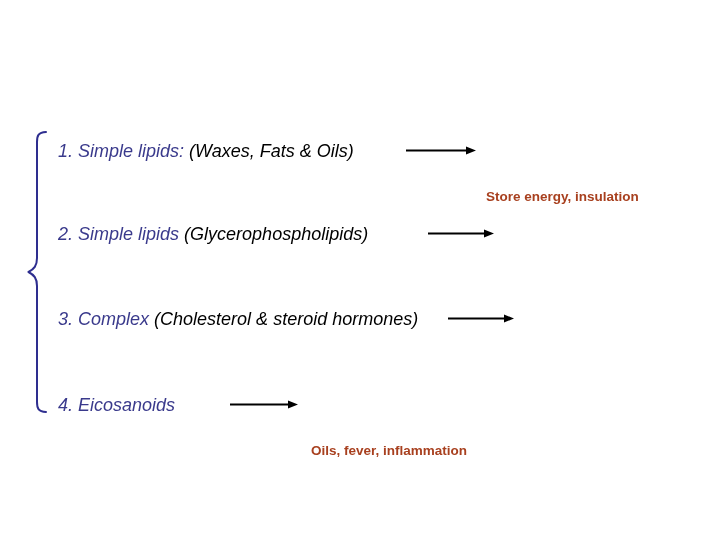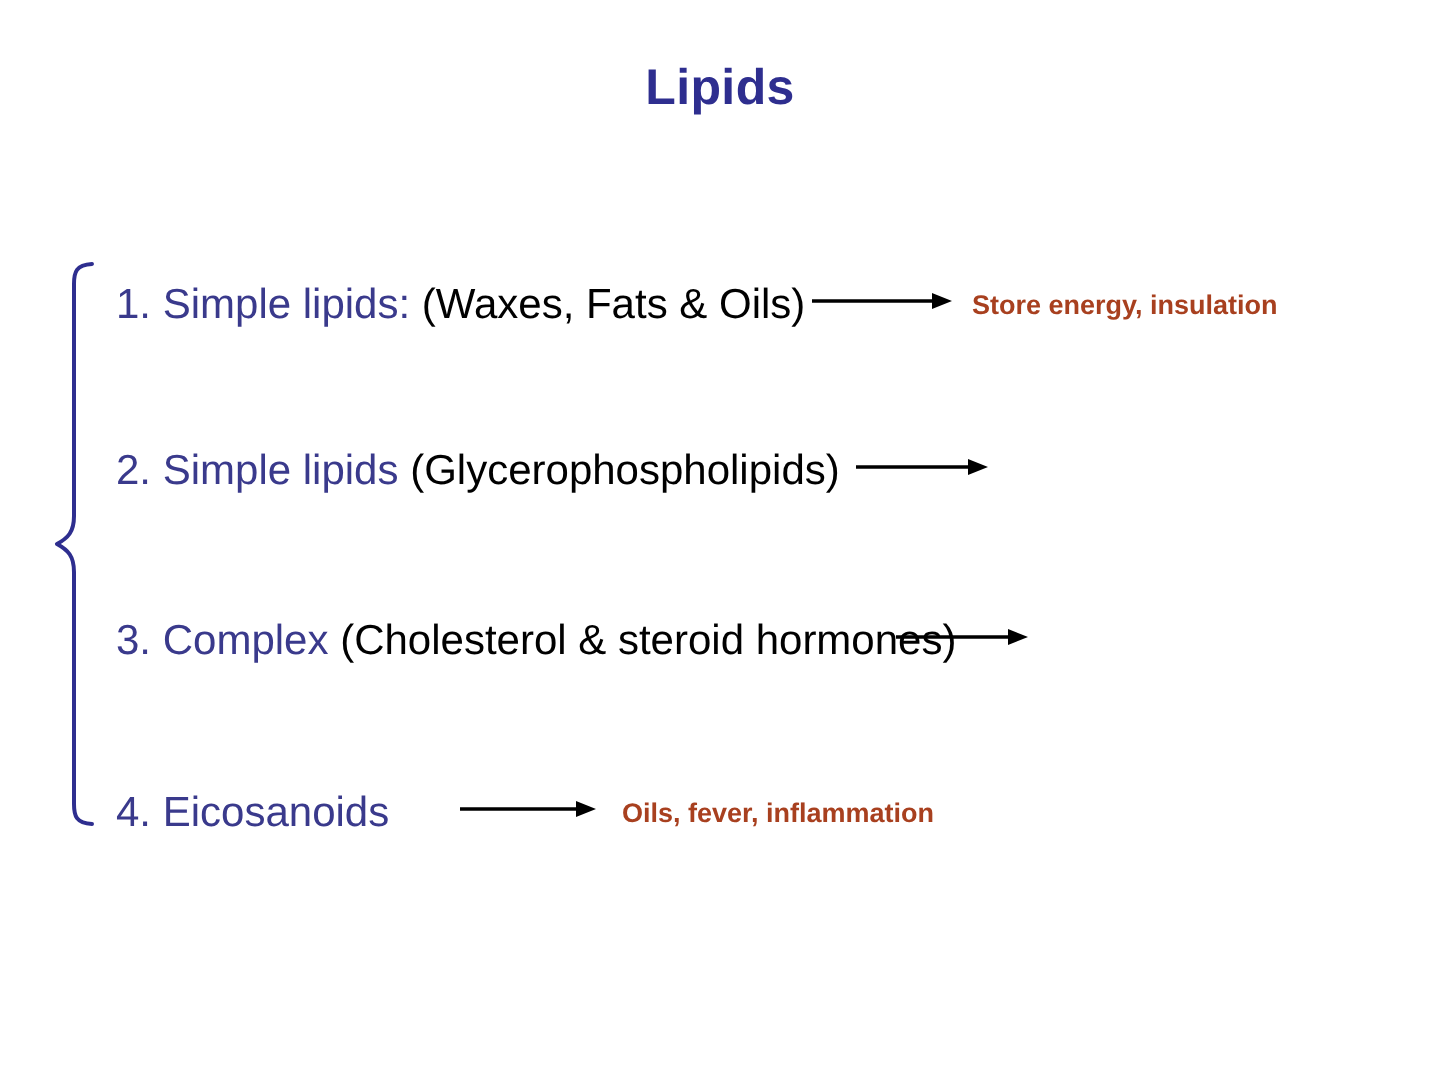--- a/index.html
+++ b/index.html
@@ -43,23 +43,24 @@
     left: 26px;
     top: 130px;
     width: 26px;
     height: 284px;
     pointer-events: none;
   }
   .brace svg { display: block; }
 
   .lipid-label {
     position: absolute;
-    font-size: 21px;
+    font-size: 18px;
     white-space: nowrap;
     color: #000000;
+    font-style: italic;
   }
   .lipid-label .blue {
     color: #3a3a8c;
   }
   .lipid-label .black {
     color: #000000;
   }
 
   
   .arrow {
@@ -70,29 +71,29 @@
   .arrow svg { display: block; }
 
   
   .function-text {
     position: absolute;
     font-size: 13.5px;
     font-weight: bold;
     color: #a8401f;
     white-space: nowrap;
     line-height: 18px;
+    margin-top: 44px;
   }
   .function-text .ft-line { display: block; }
 </style>
 </head>
 <body>
 
 <div id="slide">
 
-  <div class="slide-title">Lipids</div>
 
   <div class="brace">
     <svg width="26" height="284" viewBox="0 0 26 284" xmlns="http://www.w3.org/2000/svg">
       <path d="M20 2 C12 2.5 11 6 11 12 L11 128 C11 136 8 139 2.5 142 C8 145 11 148 11 156 L11 272 C11 278 12 281.5 20 282" fill="none" stroke="#2e2e8f" stroke-width="2" stroke-linecap="round" stroke-linejoin="round"></path>
     </svg>
   </div>
 
   <div class="lipid-label" style="left:58px; top:141px;">
     <span class="blue">1.</span>
     <span class="blue">Simple lipids:</span>

